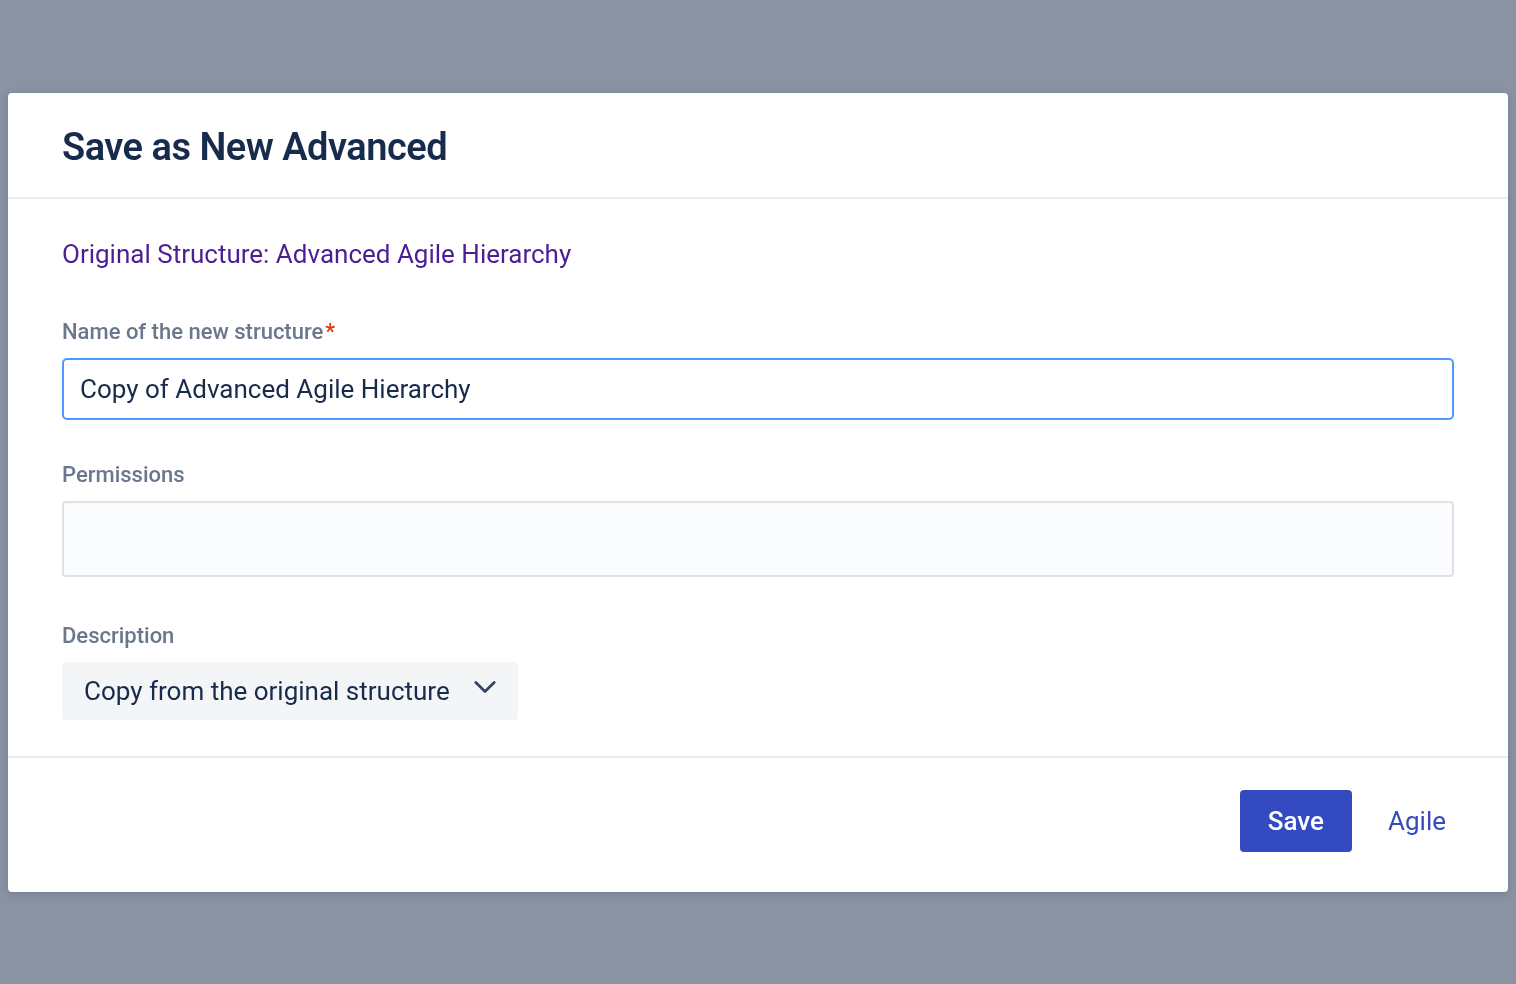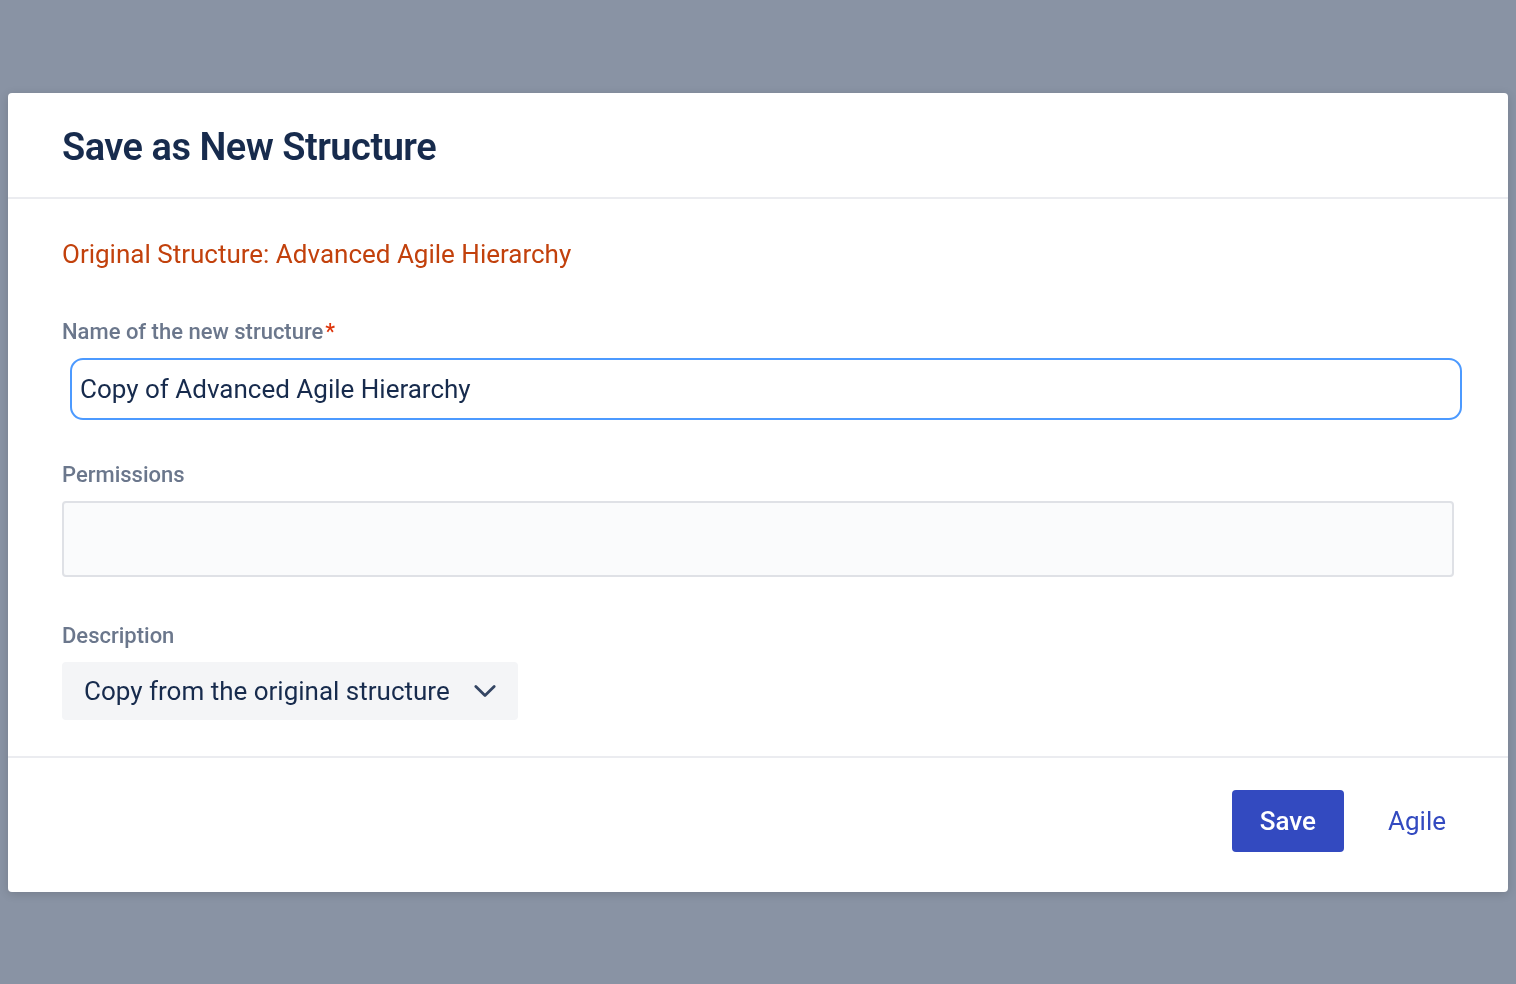--- a/index.html
+++ b/index.html
@@ -38,21 +38,21 @@
       color: #172b4d;
       letter-spacing: -0.5px;
     }
 
     .dialog-body {
       padding: 40px 54px 36px 54px;
     }
 
     .original-structure {
       font-size: 26px;
-      color: #c2410c;
+      color: #4c1d95;
       margin-bottom: 50px;
       font-weight: 400;
     }
 
     .form-group {
       margin-bottom: 42px;
     }
 
     .form-label {
       display: block;
@@ -62,48 +62,47 @@
       font-weight: 500;
     }
 
     .required-asterisk {
       color: #de350b;
       margin-left: 2px;
     }
 
     .text-input {
       width: 100%;
-      padding: 14px 8px;
+      padding: 14px 16px;
       font-size: 26px;
       color: #172b4d;
       background: #ffffff;
       border: 2px solid #4c9aff;
-      border-radius: 13px;
+      border-radius: 5px;
       outline: none;
       font-family: inherit;
-      margin-left: 8px;
     }
 
     .description-input {
       width: 100%;
       height: 76px;
       padding: 14px 18px;
       font-size: 26px;
       color: #172b4d;
       background: #fafbfc;
       border: 2px solid #dfe1e6;
       border-radius: 4px;
       outline: none;
       font-family: inherit;
       resize: none;
     }
 
     .select-wrapper {
       display: inline-flex;
-      align-items: center;
+      align-items: flex-start;
       background: #f4f5f7;
       border-radius: 4px;
       padding: 14px 22px;
       cursor: pointer;
       gap: 24px;
     }
 
     .select-text {
       font-size: 26px;
       color: #172b4d;
@@ -121,21 +120,21 @@
       width: 22px;
       height: 14px;
     }
 
     .dialog-footer {
       border-top: 2px solid #ebecf0;
       padding: 32px 54px 40px 54px;
       display: flex;
       justify-content: flex-end;
       align-items: center;
-      gap: 36px;
+      gap: 28px;
     }
 
     .btn-primary {
       background: #334ac0;
       color: #ffffff;
       border: none;
       border-radius: 4px;
       padding: 16px 28px;
       font-size: 26px;
       font-weight: 500;
@@ -153,21 +152,21 @@
       cursor: pointer;
       font-family: inherit;
     }
   </style>
 </head>
 <body>
 
 <div class="dialog">
 
   <div class="dialog-header">
-    <h1 class="dialog-title">Save as New Structure</h1>
+    <h1 class="dialog-title">Save as New Advanced</h1>
   </div>
 
   <div class="dialog-body">
 
     <div class="original-structure">Original Structure: Advanced Agile Hierarchy</div>
 
     <div class="form-group">
       <label class="form-label">
         <span>Name of the new structure</span><span class="required-asterisk">*</span>
       </label>

